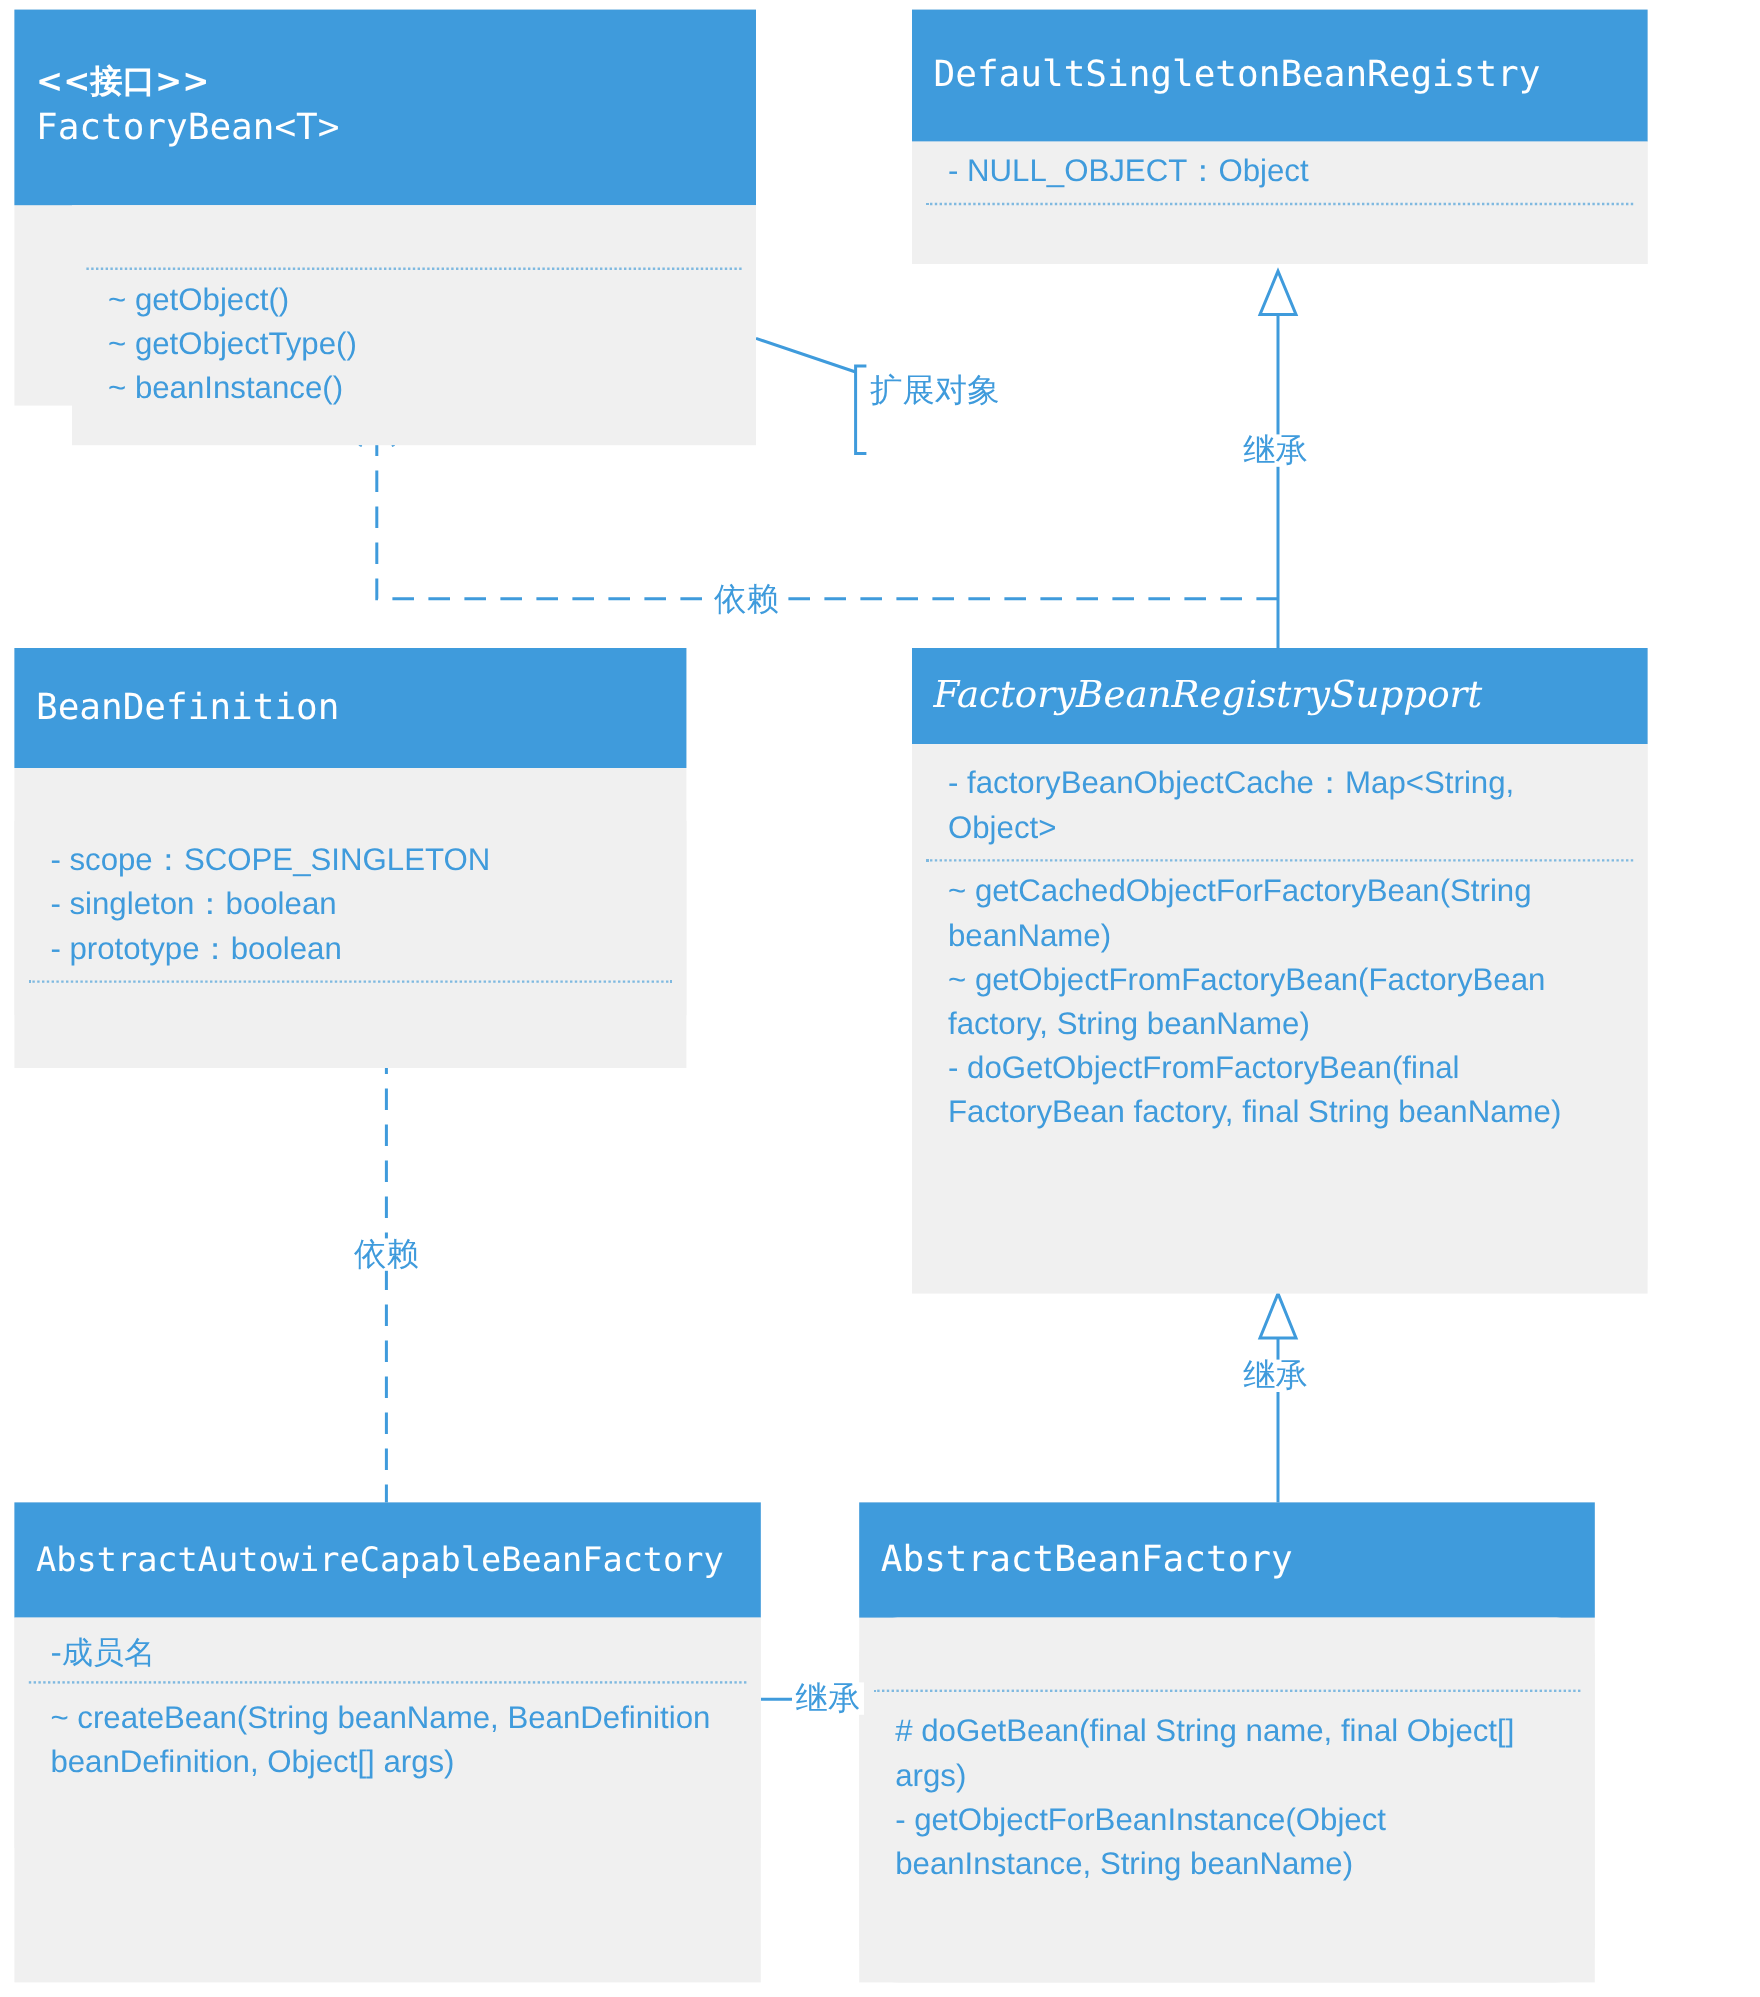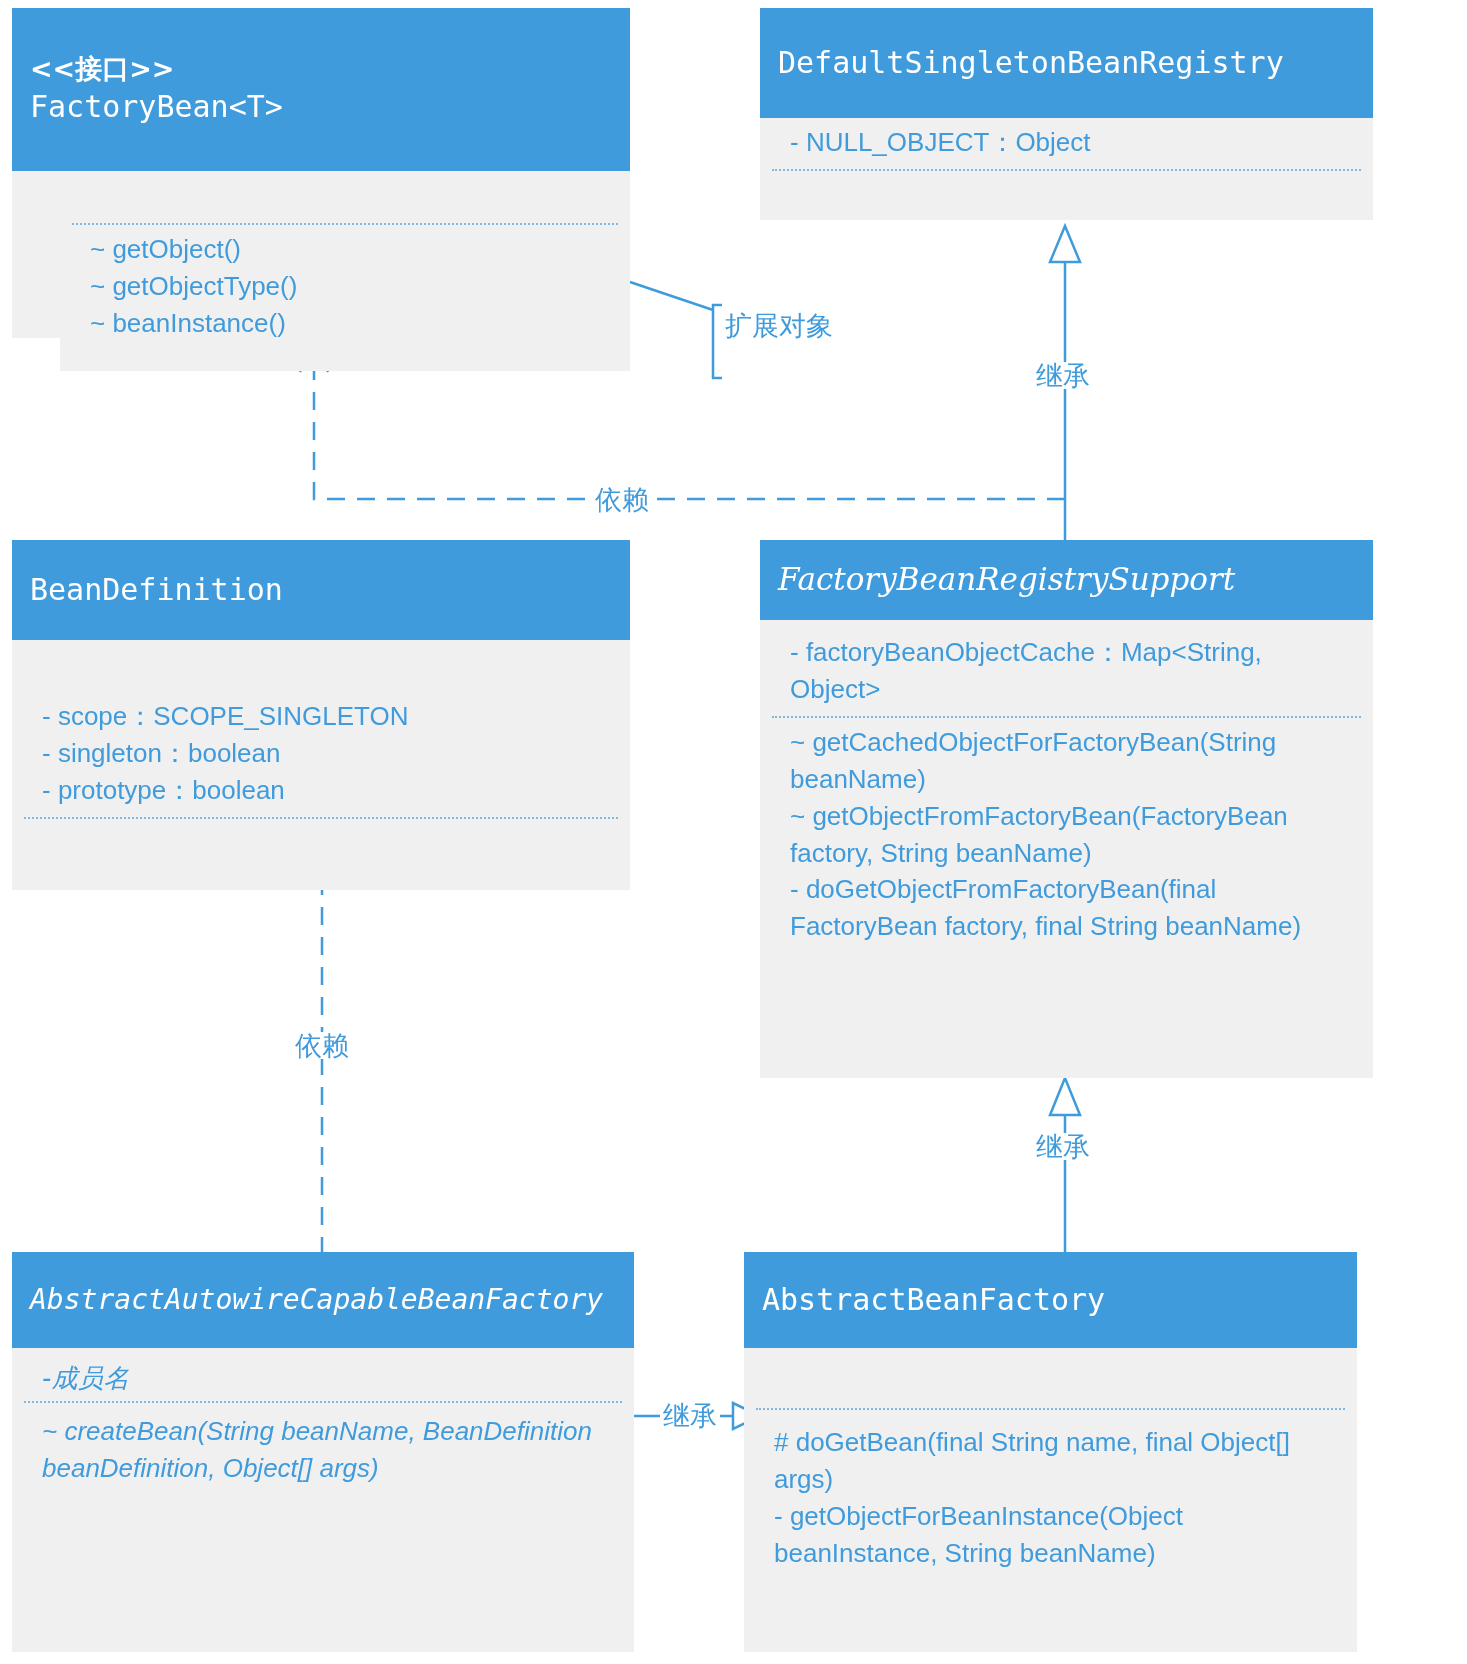--- a/index.html
+++ b/index.html
@@ -158,21 +158,21 @@
     </div>
     <div class="uml-body" style="height:102px;">
       <div class="compartment">
         <div class="member indent">- NULL_OBJECT：Object</div>
       </div>
       <div class="divider"></div>
       <div class="compartment empty" style="height:42px;"></div>
     </div>
   </div>
 
-  <div class="uml-class" style="left:12px; top:540px; width:618px; height:306px;">
+  <div class="uml-class" style="left:12px; top:540px; width:560px; height:306px;">
     <div class="uml-header" style="height:100px;">
       <div class="cls-title">BeanDefinition</div>
     </div>
     <div class="uml-body" style="height:206px;margin-top:44px;">
       <div class="compartment" style="padding-top:14px;">
         <div class="member indent">- scope：SCOPE_SINGLETON</div>
         <div class="member indent">- singleton：boolean</div>
         <div class="member indent">- prototype：boolean</div>
       </div>
       <div class="divider"></div>
@@ -190,36 +190,36 @@
       </div>
       <div class="divider"></div>
       <div class="compartment">
         <div class="member indent">~ getCachedObjectForFactoryBean(String beanName)</div>
         <div class="member indent">~ getObjectFromFactoryBean(FactoryBean factory, String beanName)</div>
         <div class="member indent">- doGetObjectFromFactoryBean(final FactoryBean factory, final String beanName)</div>
       </div>
     </div>
   </div>
 
-  <div class="uml-class" style="left:12px; top:1252px; width:622px; height:288px;font-style:italic;">
+  <div class="uml-class" style="left:12px; top:1252px; width:622px; height:288px;">
     <div class="uml-header" style="height:96px;">
       <div class="cls-title" style="font-size:28px;">AbstractAutowireCapableBeanFactory</div>
     </div>
     <div class="uml-body" style="height:304px;">
       <div class="compartment" style="padding-top:12px; padding-bottom:4px;">
         <div class="member cjk indent">-成员名</div>
       </div>
       <div class="divider"></div>
       <div class="compartment" style="padding-top:10px;">
         <div class="member indent">~ createBean(String beanName, BeanDefinition beanDefinition, Object[] args)</div>
       </div>
     </div>
   </div>
 
-  <div class="uml-class" style="left:744px; top:1252px; width:613px; height:400px;">
+  <div class="uml-class" style="left:716px; top:1252px; width:613px; height:400px;">
     <div class="uml-header" style="height:96px;">
       <div class="cls-title">AbstractBeanFactory</div>
     </div>
     <div class="uml-body" style="height:304px;border-radius:32px;">
       <div class="compartment empty" style="height:60px;"></div>
       <div class="divider"></div>
       <div class="compartment" style="padding-top:14px;">
         <div class="member indent"># doGetBean(final String name, final Object[] args)</div>
         <div class="member indent">- getObjectForBeanInstance(Object beanInstance, String beanName)</div>
       </div>

